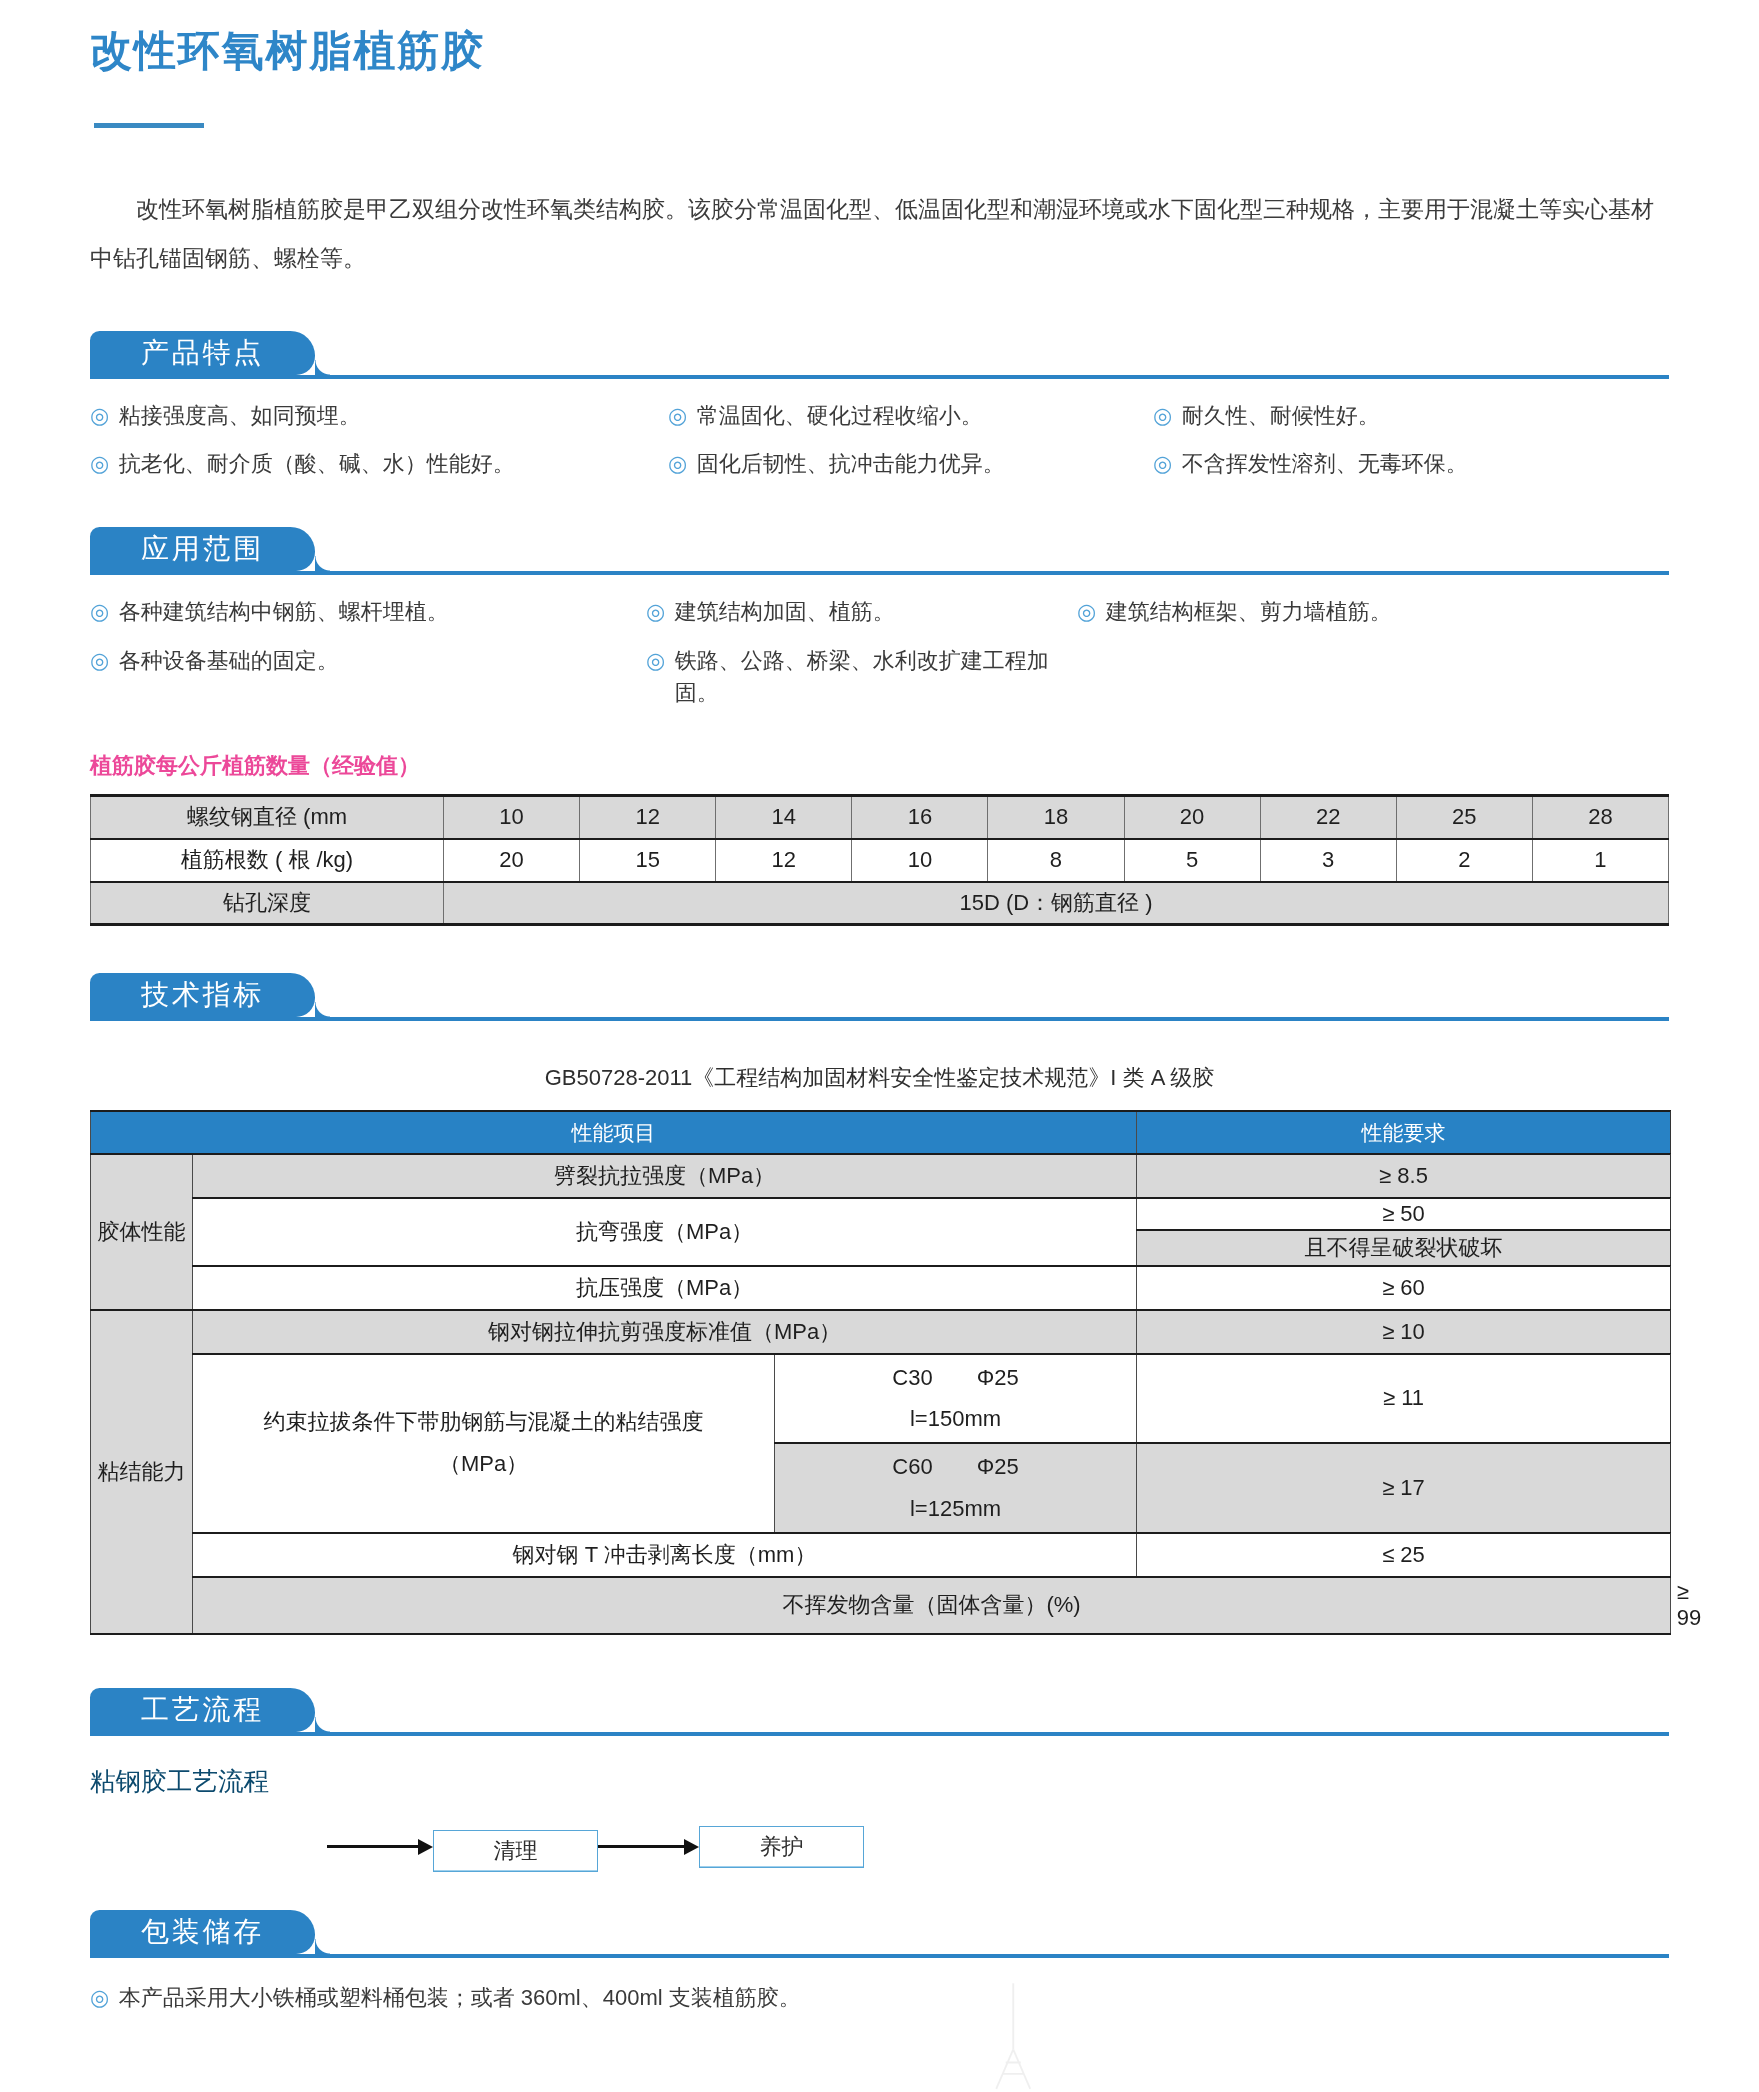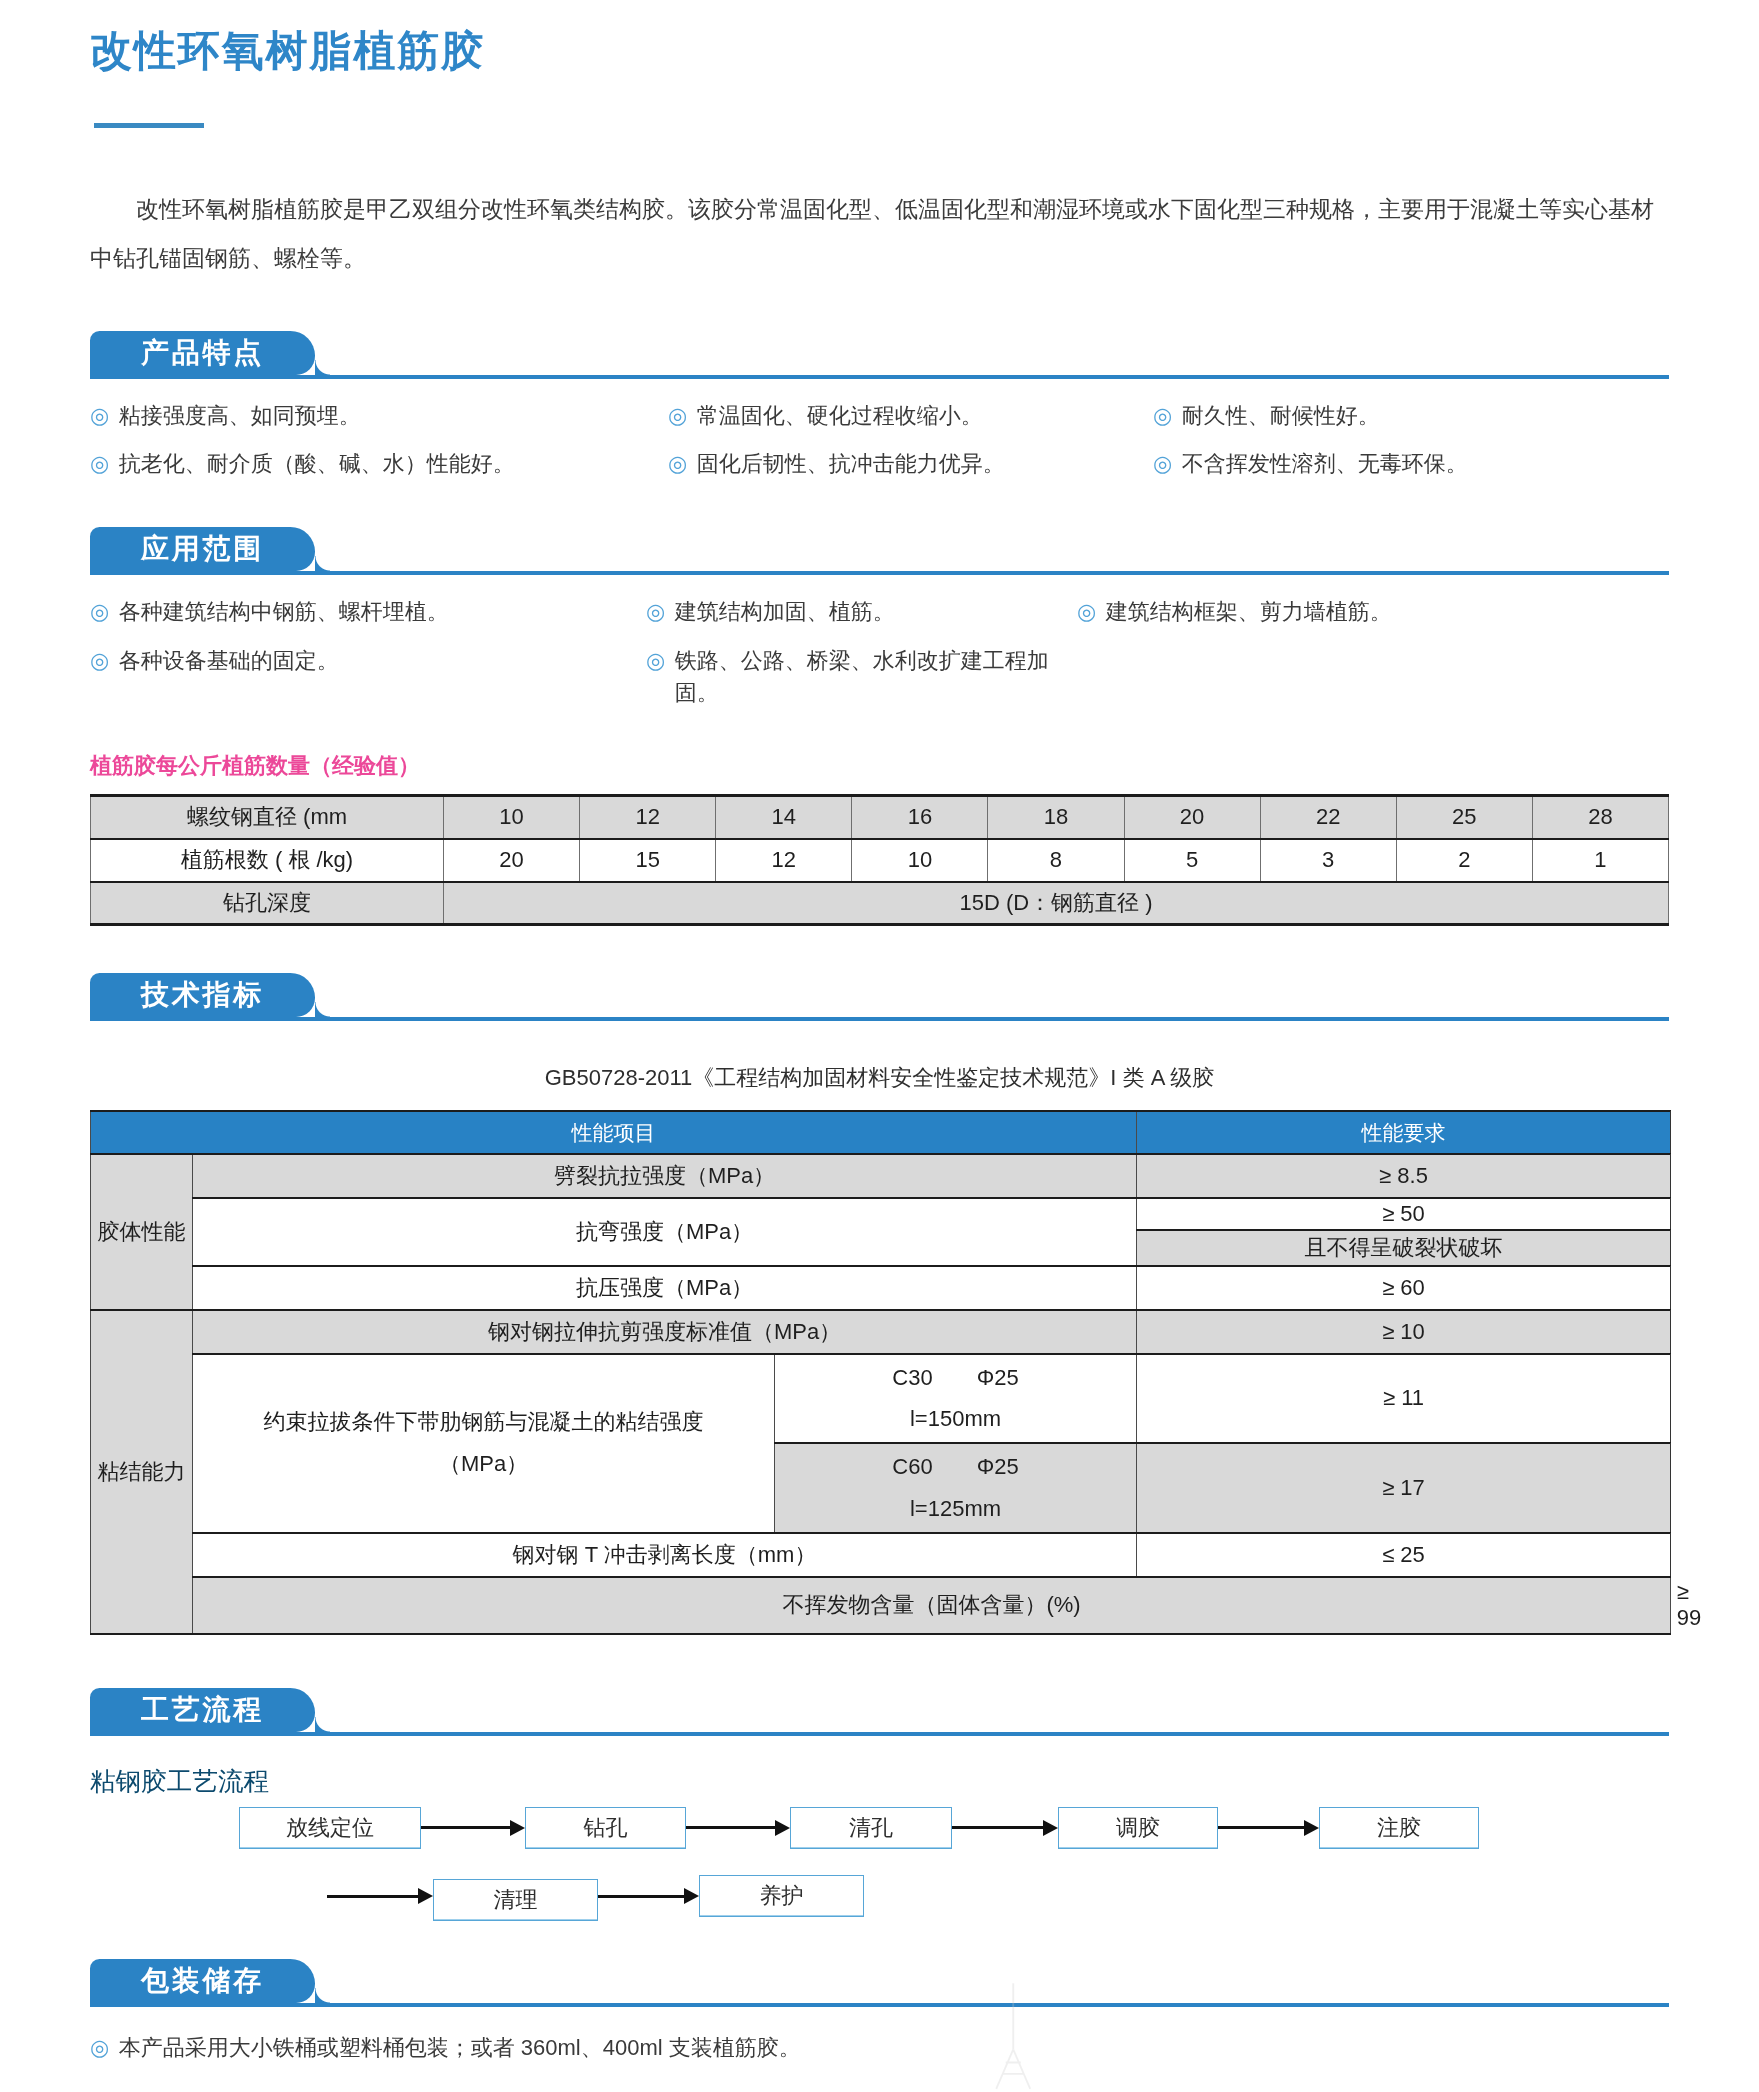--- a/index.html
+++ b/index.html
@@ -21,21 +21,21 @@
 
   
   .doc-title{font-size:42px;font-weight:700;color:#2e86c8;letter-spacing:1.9px;margin-top:23px;}
   .title-dash{width:110px;height:4.7px;background:#3a8ac2;margin-top:44px;margin-left:3.8px;}
   .intro{margin-top:57px;font-size:23px;line-height:2.15;text-indent:2em;color:#3b3b3b;}
 
   
   .section-head{border-bottom:4.7px solid var(--accent);margin-top:47px;}
   .section-tab{
     width:225px;height:44px;background:var(--accent);color:#fff;
-    font-size:28px;font-weight:700;letter-spacing:2.8px;
+    font-size:28px;font-weight:400;letter-spacing:2.8px;
     display:flex;align-items:center;justify-content:center;
     border-radius:9.5px 24.6px 19px 0;position:relative;
   }
   .section-tab::after{
     content:'';position:absolute;width:15px;height:15px;right:-15px;bottom:0;
     background:radial-gradient(circle at 100% 0, rgba(0,0,0,0) 14px, var(--accent) 15px);
   }
 
   
   .bullet-grid{display:grid;margin-top:21px;row-gap:17px;font-size:22px;}
@@ -256,39 +256,20 @@
       <td class="bg-g">≥ 99</td>
     </tr>
   </tbody>
     </table>
 
   <div class="section-head" style="margin-top:53px;">
     <div class="section-tab">工艺流程</div>
   </div>
   <div class="flow-subtitle">粘钢胶工艺流程</div>
 
-  <div class="flow-row flow-row1">
-    <div class="fbox" style="width:182px;">放线定位</div>
-    <div class="arrow w110">
-        <div class="shaft"></div>
-      </div>
-    <div class="fbox" style="width:161px;">钻孔</div>
-    <div class="arrow w110">
-        <div class="shaft"></div>
-      </div>
-    <div class="fbox" style="width:162px;">清孔</div>
-    <div class="arrow w112">
-        <div class="shaft"></div>
-      </div>
-    <div class="fbox" style="width:160px;">调胶</div>
-    <div class="arrow w107">
-        <div class="shaft"></div>
-      </div>
-    <div class="fbox" style="width:160px;">注胶</div>
-  </div>
   <div class="flow-row flow-row2">
     <div class="arrow w112">
         <div class="shaft"></div>
       </div>
     <div class="fbox" style="width:165px;margin-top:8px;">清理</div>
     <div class="arrow w107">
         <div class="shaft"></div>
       </div>
     <div class="fbox" style="width:165px;">养护</div>
   </div>

